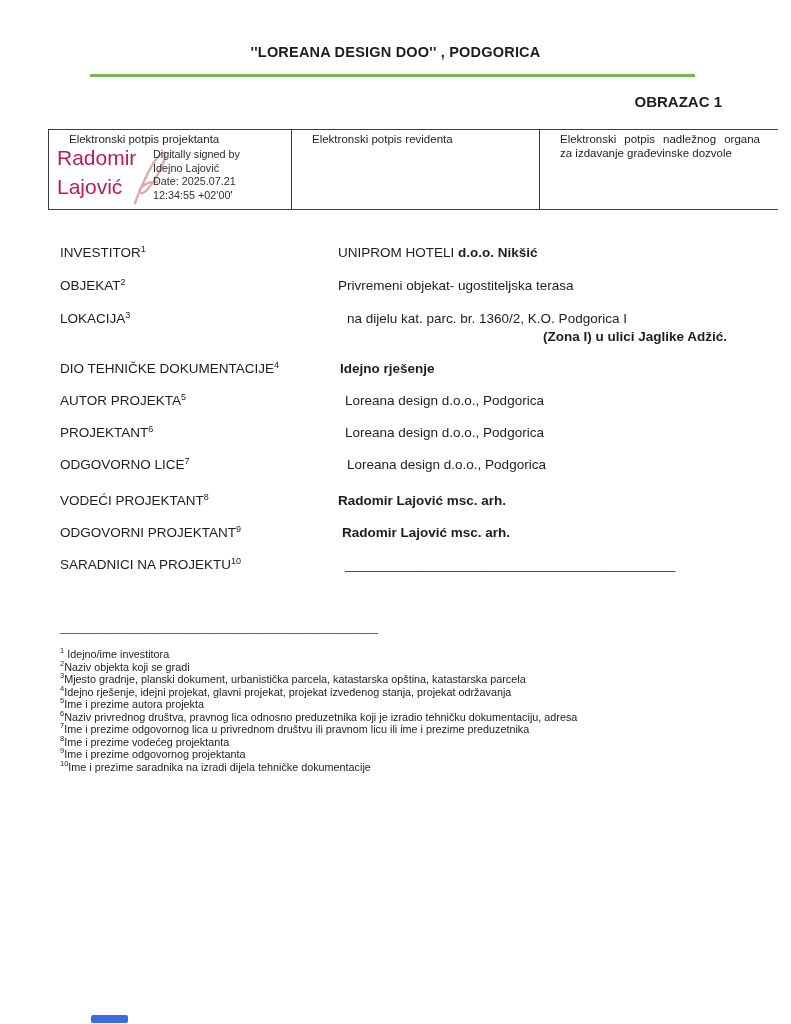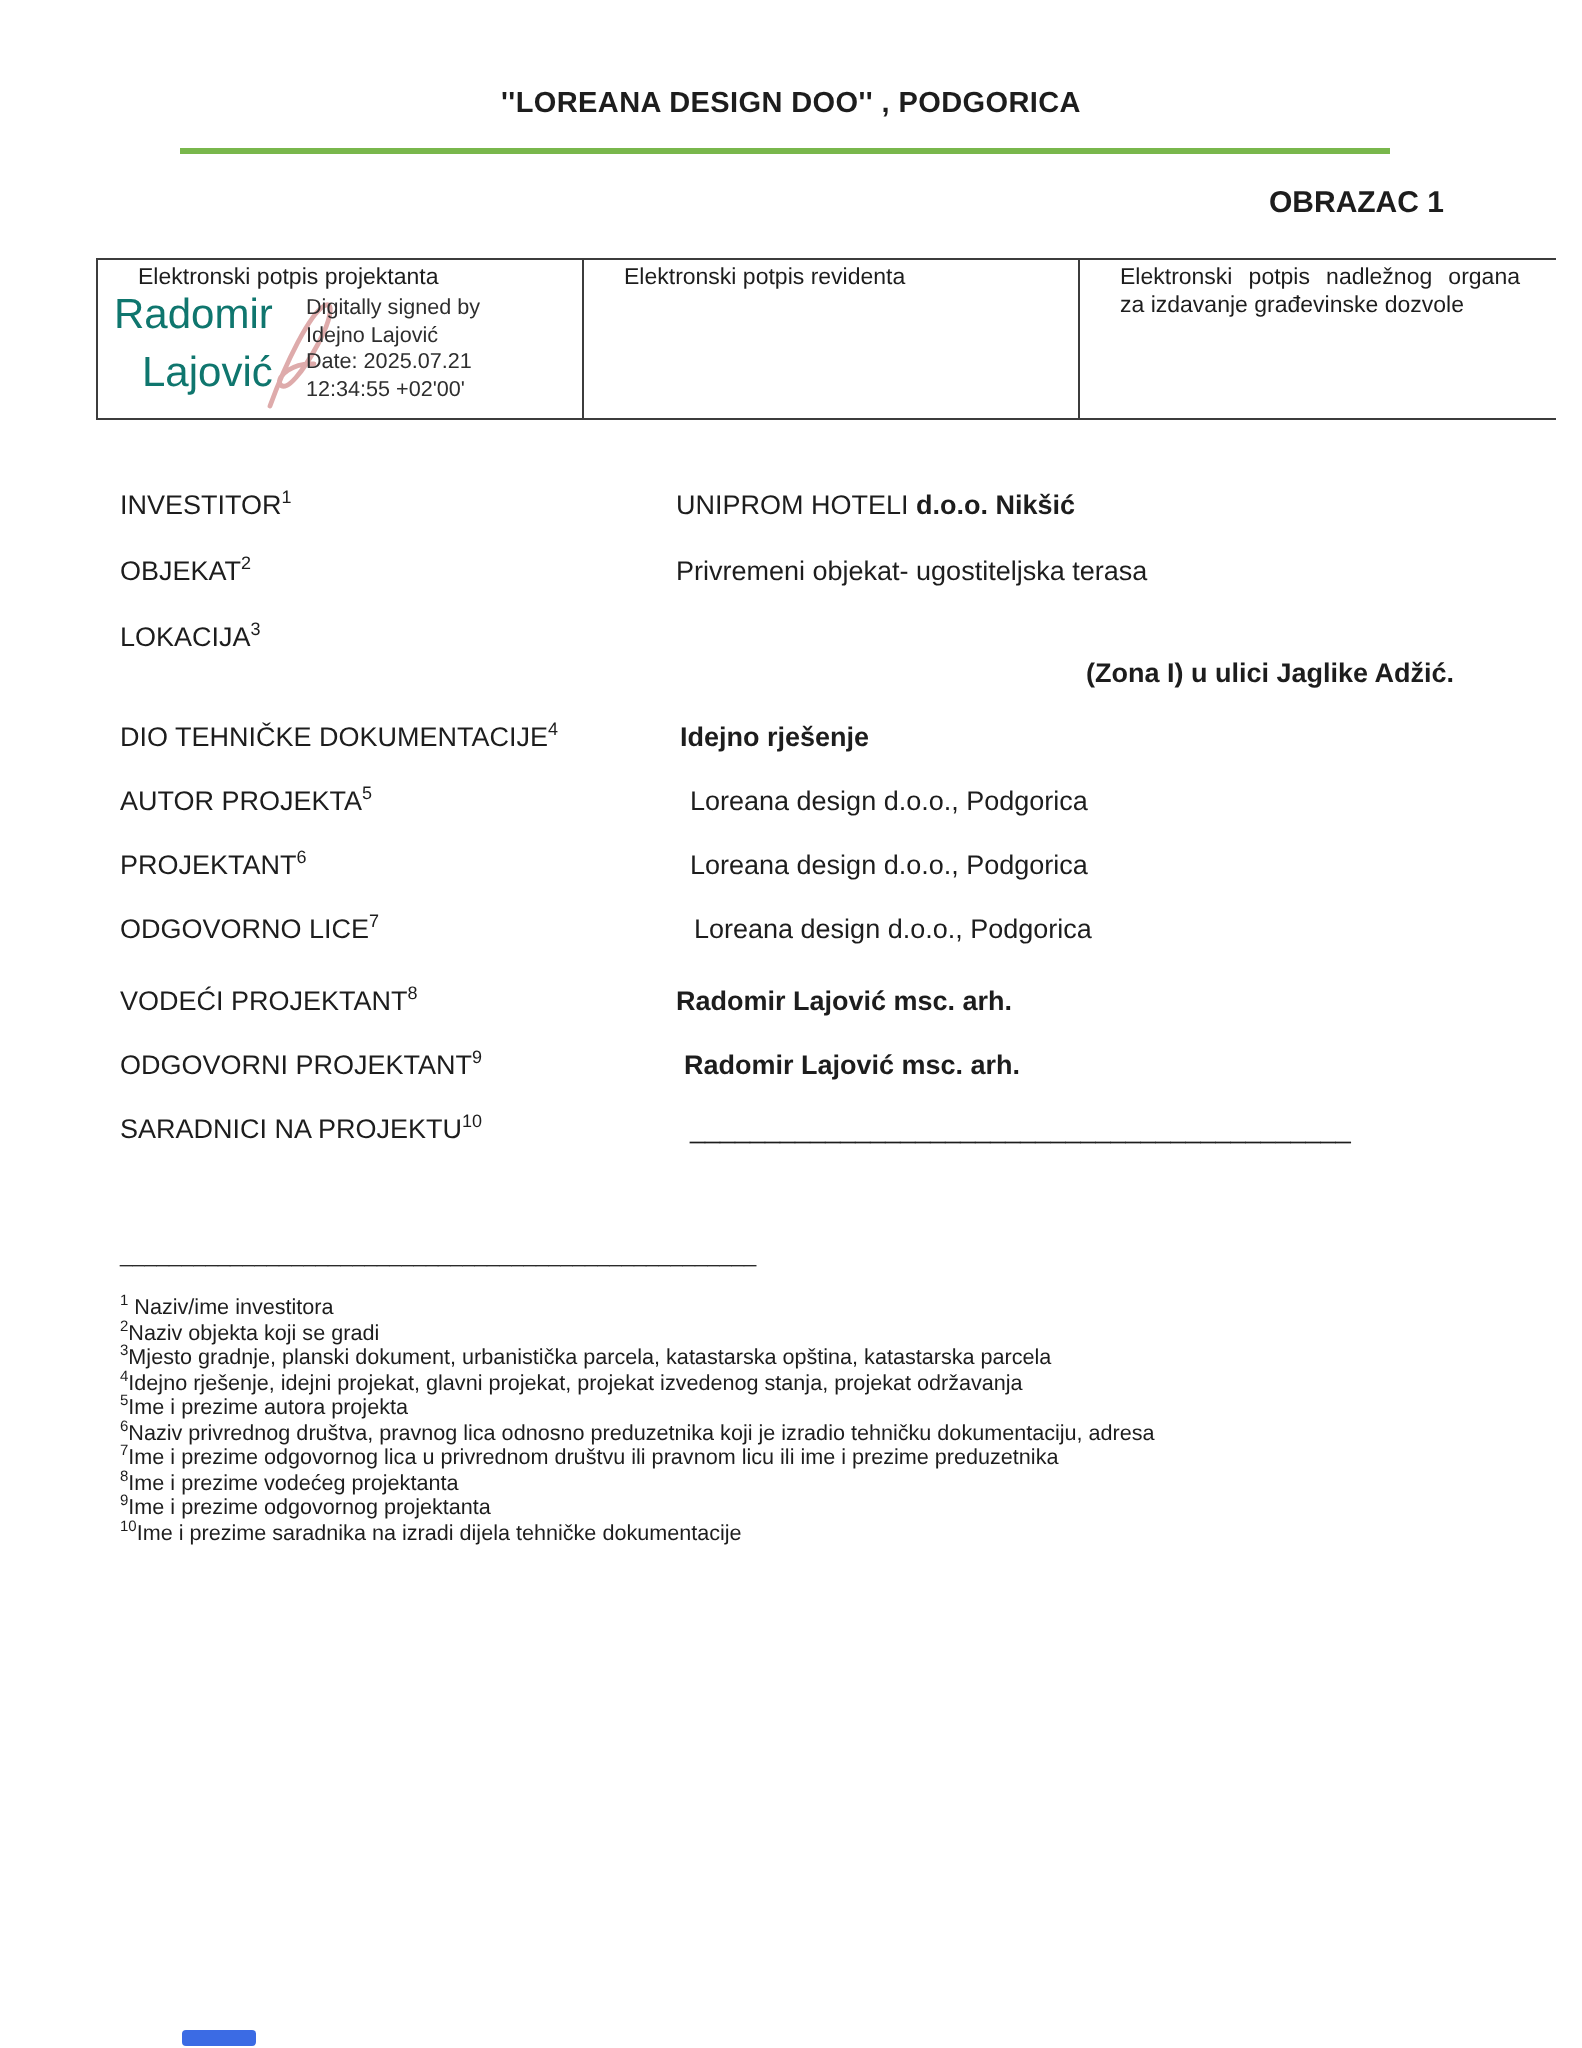--- a/index.html
+++ b/index.html
@@ -15,21 +15,21 @@
   
   .sig-table{position:absolute;top:129px;left:48px;width:609px;height:81px;
     border-collapse:collapse;table-layout:fixed;}
   .sig-table td{border:1.5px solid #3c3c3c;vertical-align:top;padding:3px 20px;
     font-size:11.5px;line-height:13.5px;}
   .sig-table .c1{width:202px;position:relative;}
   .sig-table .c2{width:207px;}
   .sig-table .c3{width:200px;text-align:justify;}
   .sig-stamp{position:absolute;left:0;top:15px;width:202px;height:64px;}
   .sig-name{position:absolute;left:8px;top:-2px;font-size:21px;line-height:29px;
-    color:#0f766e;white-space:nowrap;text-align:right;}
+    color:#be185d;white-space:nowrap;}
   .sig-flourish{position:absolute;left:80px;top:2px;opacity:.75;}
   .sig-details{position:absolute;left:104px;top:3px;font-size:10.8px;line-height:13.6px;
     color:#2e2e2e;white-space:nowrap;}
   
   .lbl,.val{position:absolute;font-size:13.5px;white-space:nowrap;}
   .lbl{left:60px;}
   .val{left:338px;}
   sup{font-size:9px;line-height:0;vertical-align:super;}
   .r0{top:245px}.r1{top:278px}.r2{top:311px}.r3{top:361px}.r4{top:393px}
   .r5{top:425px}.r6{top:457px}.r7{top:493px}.r8{top:525px}.r9{top:557px}
@@ -86,20 +86,21 @@
   </tbody>
     </table>
 
   <div class="lbl r0"><span>INVESTITOR</span><sup>1</sup></div>
   <div class="val r0"><span>UNIPROM HOTELI </span><span class="val-bold">d.o.o. Nikšić</span></div>
 
   <div class="lbl r1"><span>OBJEKAT</span><sup>2</sup></div>
   <div class="val r1">Privremeni objekat- ugostiteljska terasa</div>
 
   <div class="lbl r2"><span>LOKACIJA</span><sup>3</sup></div>
+  <div class="val v2 r2">na dijelu kat. parc. br. 1360/2, K.O. Podgorica I</div>
   <div class="loc-line2">(Zona I) u ulici Jaglike Adžić.</div>
 
   <div class="lbl r3"><span>DIO TEHNIČKE DOKUMENTACIJE</span><sup>4</sup></div>
   <div class="val v3 r3">Idejno rješenje</div>
 
   <div class="lbl r4"><span>AUTOR PROJEKTA</span><sup>5</sup></div>
   <div class="val v4 r4">Loreana design d.o.o., Podgorica</div>
 
   <div class="lbl r5"><span>PROJEKTANT</span><sup>6</sup></div>
   <div class="val v5 r5">Loreana design d.o.o., Podgorica</div>
@@ -111,21 +112,21 @@
   <div class="val v7 r7">Radomir Lajović msc. arh.</div>
 
   <div class="lbl r8"><span>ODGOVORNI PROJEKTANT</span><sup>9</sup></div>
   <div class="val v8 r8">Radomir Lajović msc. arh.</div>
 
   <div class="lbl r9"><span>SARADNICI NA PROJEKTU</span><sup>10</sup></div>
   <div class="val v9 r9">____________________________________________</div>
 
   <div class="fn-separator">____________________________________________________</div>
   <div class="footnotes">
-    <div><sup>1</sup><span> Naziv/ime investitora</span></div>
+    <div><sup>1</sup><span> Idejno/ime investitora</span></div>
     <div><sup>2</sup><span>Naziv objekta koji se gradi</span></div>
     <div><sup>3</sup><span>Mjesto gradnje, planski dokument, urbanistička parcela, katastarska opština, katastarska parcela</span></div>
     <div><sup>4</sup><span>Idejno rješenje, idejni projekat, glavni projekat, projekat izvedenog stanja, projekat održavanja</span></div>
     <div><sup>5</sup><span>Ime i prezime autora projekta</span></div>
     <div><sup>6</sup><span>Naziv privrednog društva, pravnog lica odnosno preduzetnika koji je izradio tehničku dokumentaciju, adresa</span></div>
     <div><sup>7</sup><span>Ime i prezime odgovornog lica u privrednom društvu ili pravnom licu ili ime i prezime preduzetnika</span></div>
     <div><sup>8</sup><span>Ime i prezime vodećeg projektanta</span></div>
     <div><sup>9</sup><span>Ime i prezime odgovornog projektanta</span></div>
     <div><sup>10</sup><span>Ime i prezime saradnika na izradi dijela tehničke dokumentacije</span></div>
   </div>

